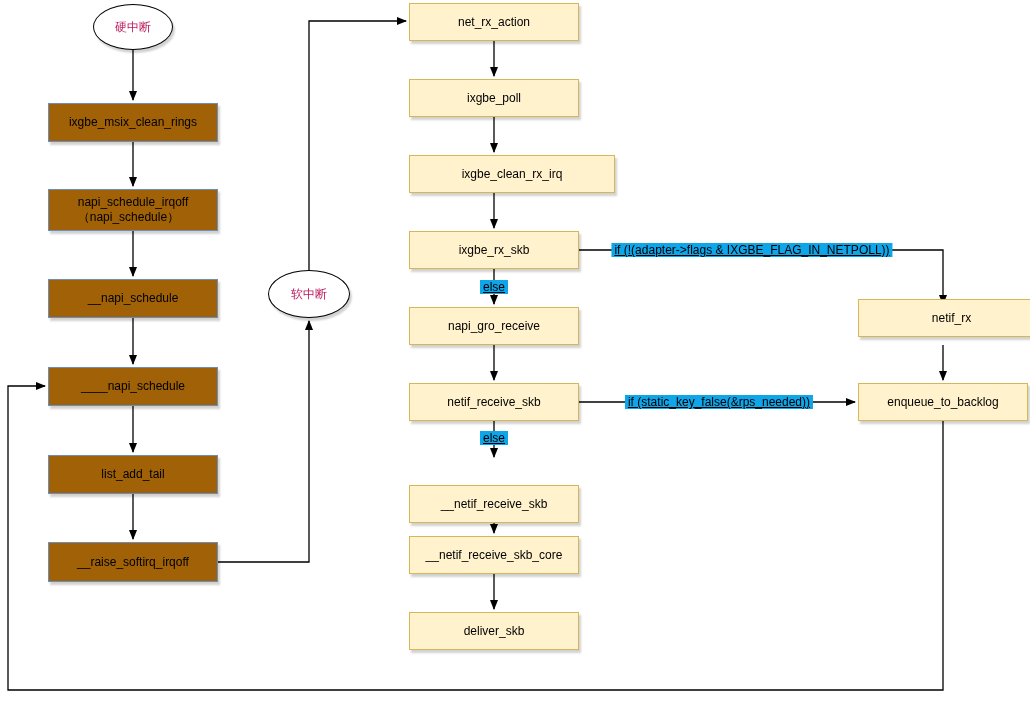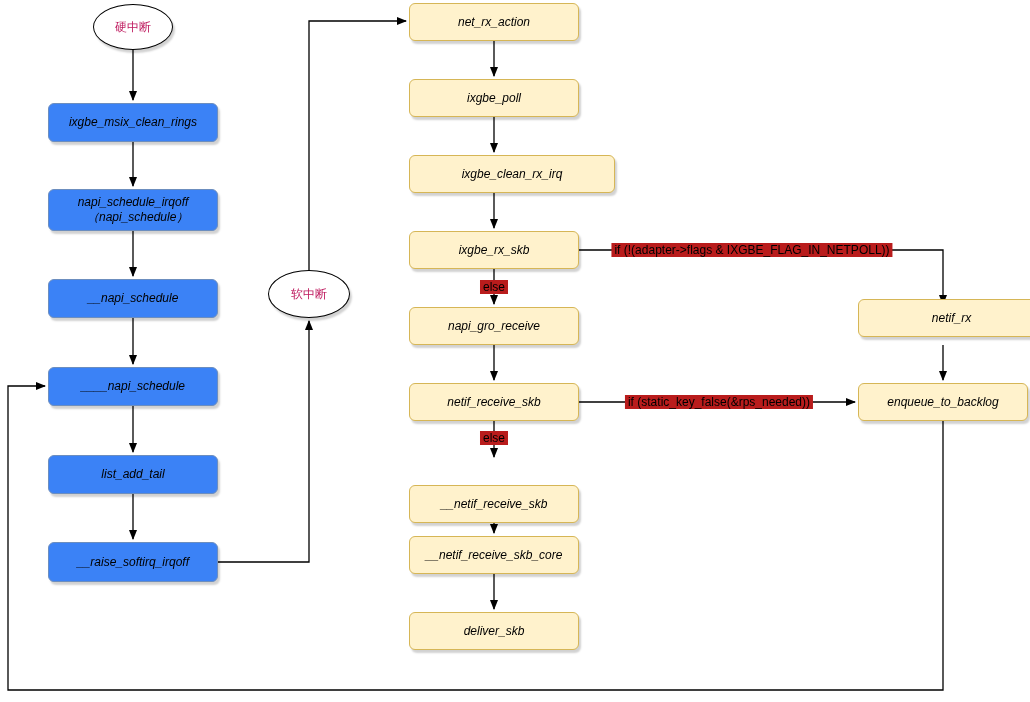--- a/index.html
+++ b/index.html
@@ -20,31 +20,30 @@
     left: 0; top: 0;
     width: 1030px;
     height: 702px;
   }
   .node {
     position: absolute;
     box-sizing: border-box;
     display: flex;
     align-items: center;
     justify-content: center;
-    text-align: right;
+    text-align: left;
     font-size: 12px;
     color: #000000;
     line-height: 1.25;
     white-space: pre-line;
-    border-radius: 6px;
+    border-radius: 0;
     box-shadow: 2px 3px 2px rgba(0,0,0,0.18);
-    font-style: italic;
   }
   .node.blue {
-    background: #3b82f6;
+    background: #a16207;
     border: 1px solid #6c8ebf;
   }
   .node.yellow {
     background: #fff2cc;
     border: 1px solid #d6b656;
   }
   .terminal {
     position: absolute;
     box-sizing: border-box;
     display: flex;
@@ -54,25 +53,26 @@
     font-size: 12px;
     color: #be185d;
     background: #ffffff;
     border: 1px solid #000000;
     border-radius: 50%;
     box-shadow: 2px 3px 2px rgba(0,0,0,0.18);
   }
   .edge-label {
     position: absolute;
     transform: translate(-50%, -50%);
-    background: #b91c1c;
+    background: #0ea5e9;
     padding: 0 3px;
     font-size: 12px;
     color: #000000;
     white-space: nowrap;
+    text-decoration: underline;
   }
 </style>
 </head>
 <body>
 
 <div id="canvas">
 
   <svg id="edges" viewBox="0 0 1030 702" xmlns="http://www.w3.org/2000/svg">
     <defs>
       <marker id="arrow" viewBox="0 0 10 10" refX="9" refY="5" markerWidth="8" markerHeight="8" orient="auto-start-reverse">

